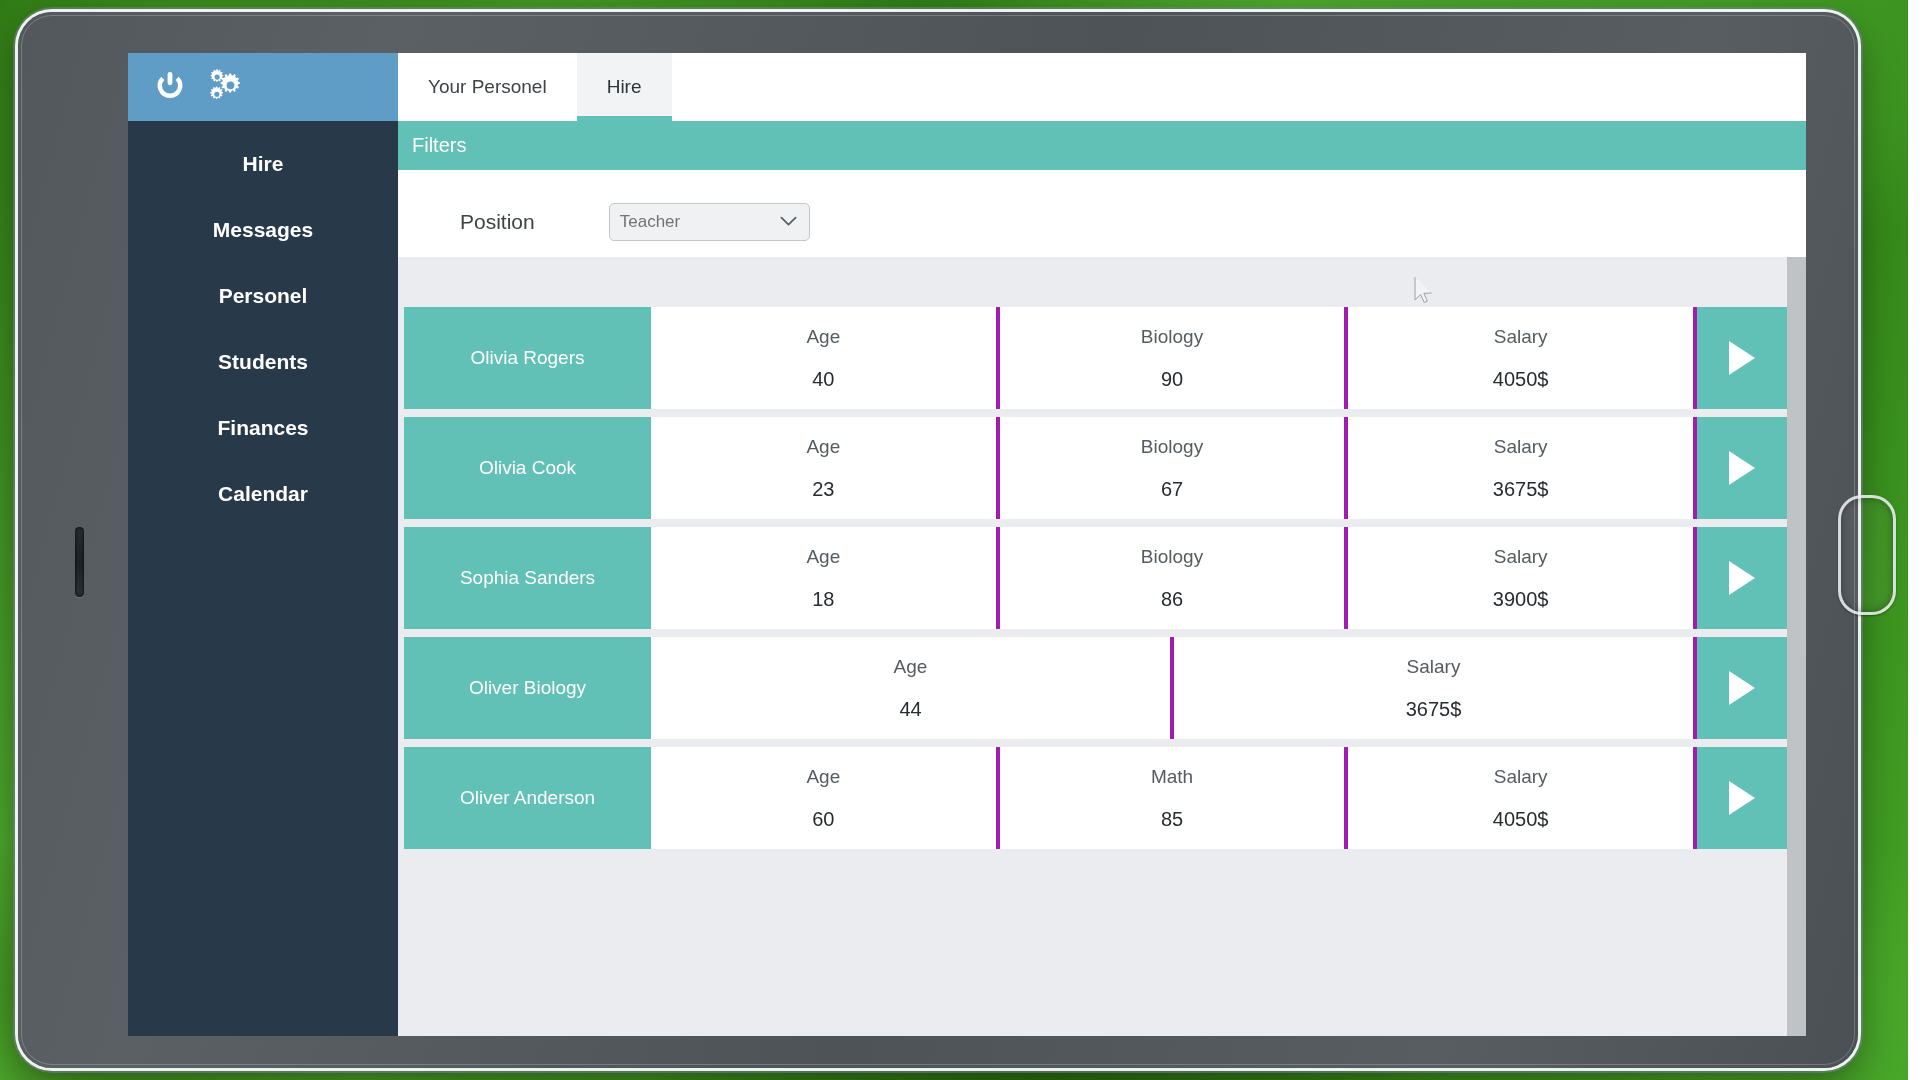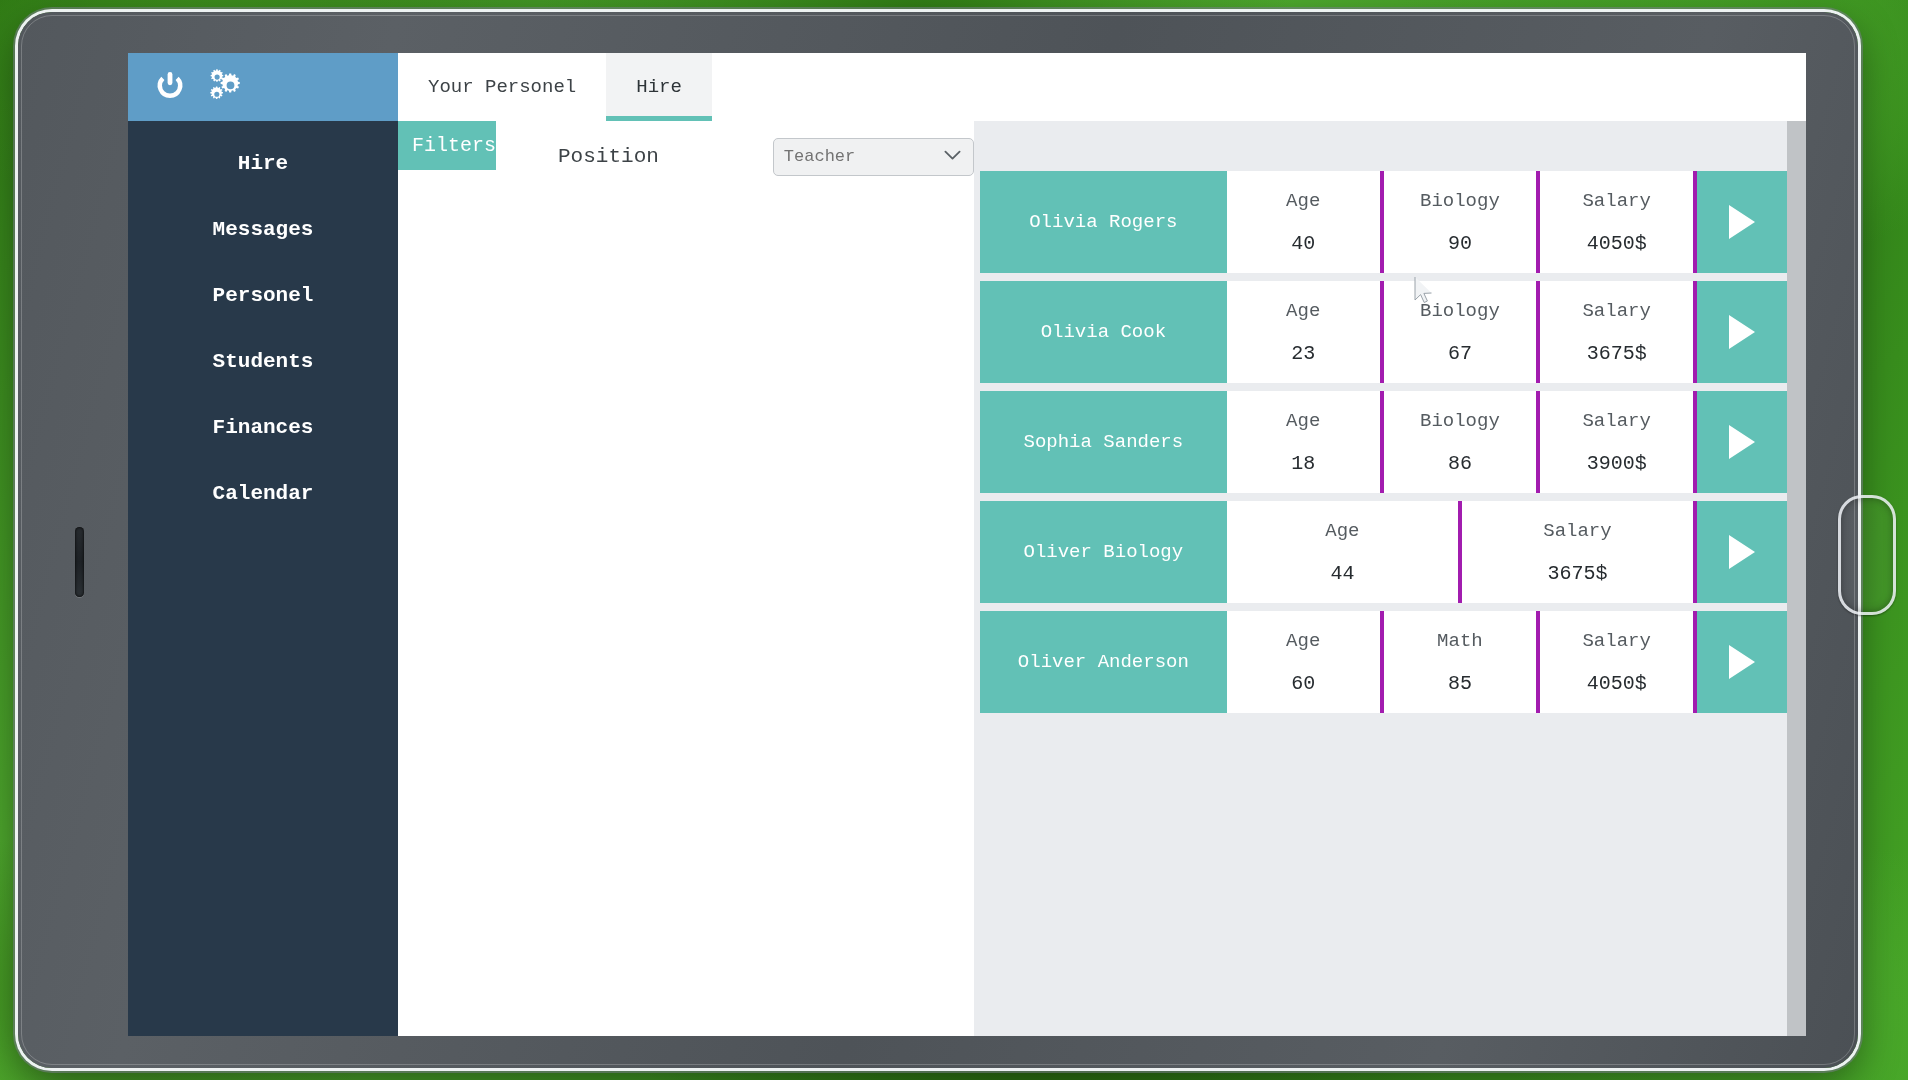--- a/index.html
+++ b/index.html
@@ -17,21 +17,20 @@
     width: 1908px;
     height: 1080px;
     background:
       radial-gradient(ellipse 420px 260px at 12% 6%,  #3f8f1e 0%, rgba(63,143,30,0) 70%),
       radial-gradient(ellipse 520px 300px at 48% 2%,  #2f7a14 0%, rgba(47,122,20,0) 72%),
       radial-gradient(ellipse 460px 280px at 88% 8%,  #47a327 0%, rgba(71,163,39,0) 70%),
       radial-gradient(ellipse 400px 240px at 6%  92%, #3c8a1c 0%, rgba(60,138,28,0) 70%),
       radial-gradient(ellipse 560px 300px at 55% 98%, #2d7312 0%, rgba(45,115,18,0) 72%),
       radial-gradient(ellipse 430px 250px at 94% 94%, #4aa82b 0%, rgba(74,168,43,0) 70%),
       linear-gradient(135deg, #2e7814 0%, #55b233 35%, #35891b 70%, #46a526 100%);
-    font-family: Liberation Mono, monospace;
   }
 
   
   #tablet {
     position: absolute;
     left: 18px;  top: 12px;
     width: 1840px; height: 1056px;
     border-radius: 34px;
     background: linear-gradient(105deg, #53585d 0%, #5b6065 18%, #4e5358 52%, #585d62 80%, #4b5055 100%);
     box-shadow: 0 0 0 3px rgba(250,252,255,0.92),
@@ -123,40 +122,41 @@
     font-size: 21px;
     font-weight: bold;
     text-align: center;
     cursor: pointer;
     line-height: 1;
   }
 
   .content {
     flex: 1;
     min-width: 0;
-    display: flex; flex-direction: row;
+    display: flex; flex-direction: column;
     background: #ffffff;
     position: relative;
   }
 
   .filters-bar {
     height: 49px; flex: 0 0 49px;
     background: #62c1b6;
     color: #ffffff;
     display: flex; align-items: center;
     padding-left: 14px;
     font-size: 20px;
   }
 
   .filters-body {
     height: 71px; flex: 0 0 71px;
     background: #ffffff;
     display: flex; align-items: center;
     padding-left: 62px;
-    gap: 114px;
+    gap: 74px;
+    margin-top: 16px;
   }
   .filter-label { font-size: 21px; color: #3d4347; }
 
   .select-wrap {
     position: relative;
     width: 201px; height: 38px;
     background: #f0f1f2;
     border: 1px solid #c3c7cb;
     border-radius: 5px;
     display: flex; align-items: center;

